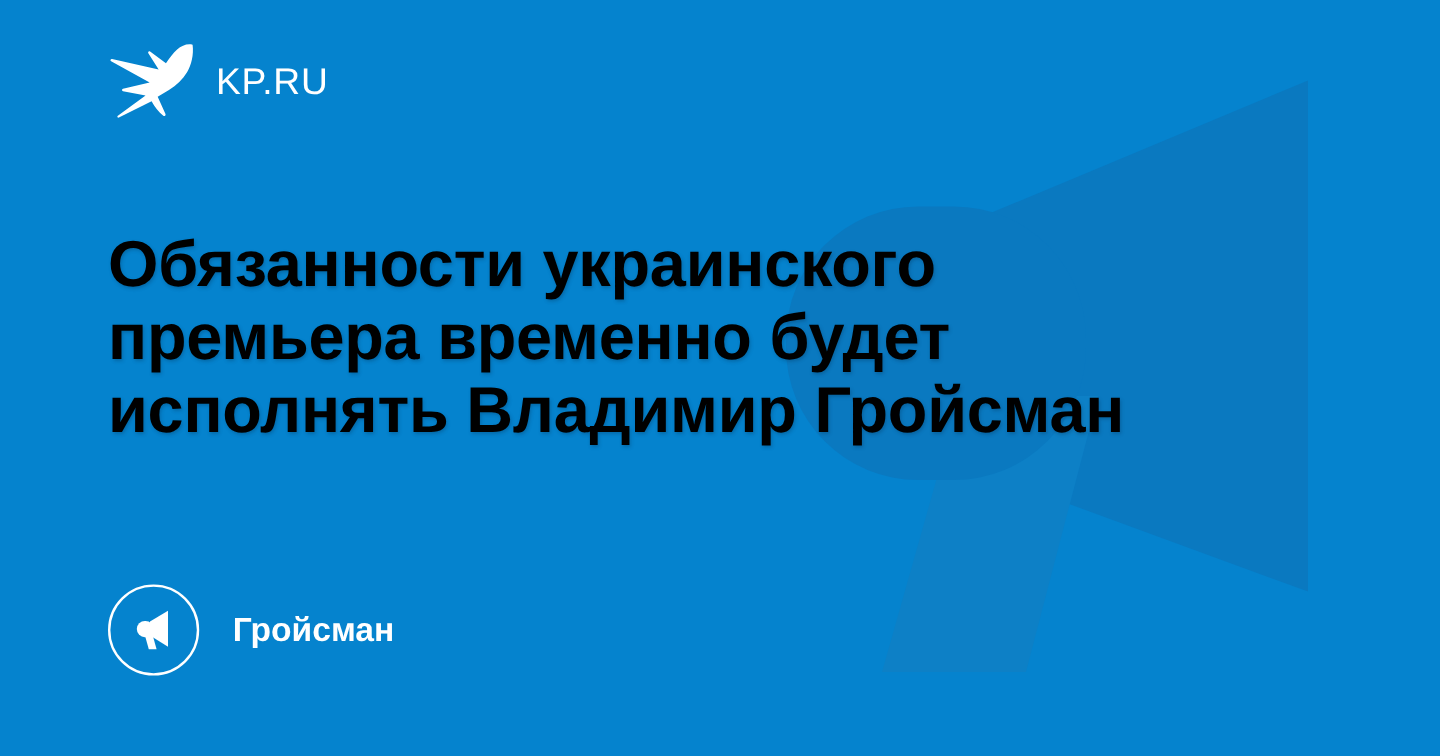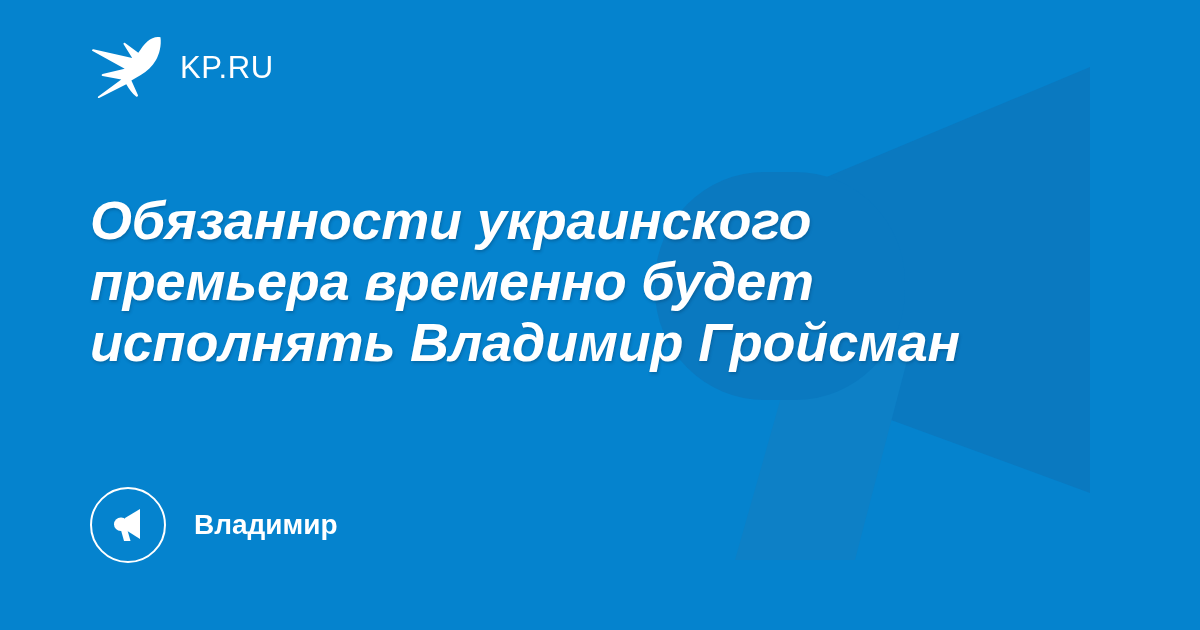--- a/index.html
+++ b/index.html
@@ -56,28 +56,27 @@
     line-height: 1;
     white-space: nowrap;
   }
 
   
   .headline {
     position: absolute;
     left: 90px;
     top: 190px;
     width: 960px;
-    color: #ffffff;
+    color: #000000;
     font-size: 54px;
     font-weight: bold;
     line-height: 61px;
     letter-spacing: -0.2px;
     text-shadow: 1px 2px 3px rgba(0, 51, 85, 0.30);
     margin: 0;
-    font-style: italic;
   }
 
   
   .rubric {
     position: absolute;
     left: 90px;
     top: 485px;
     display: flex;
     align-items: center;
     height: 80px;
@@ -141,16 +140,16 @@
     <span class="rubric-circle">
       <svg class="rubric-icon" viewBox="0 0 40 40" xmlns="http://www.w3.org/2000/svg">
 
         <polygon points="32,4 32,34 17,24.5 17,13" fill="#ffffff"></polygon>
 
         <rect x="6" y="12.5" width="14" height="13.5" rx="6.75" ry="6.75" fill="#ffffff"></rect>
 
         <polygon points="12.5,23.5 19,23.5 22.5,36 16,36" fill="#ffffff"></polygon>
       </svg>
     </span>
-    <span class="rubric-label">Владимир</span>
+    <span class="rubric-label">Гройсман</span>
   </div>
 
 </div>
 
 </body></html>

